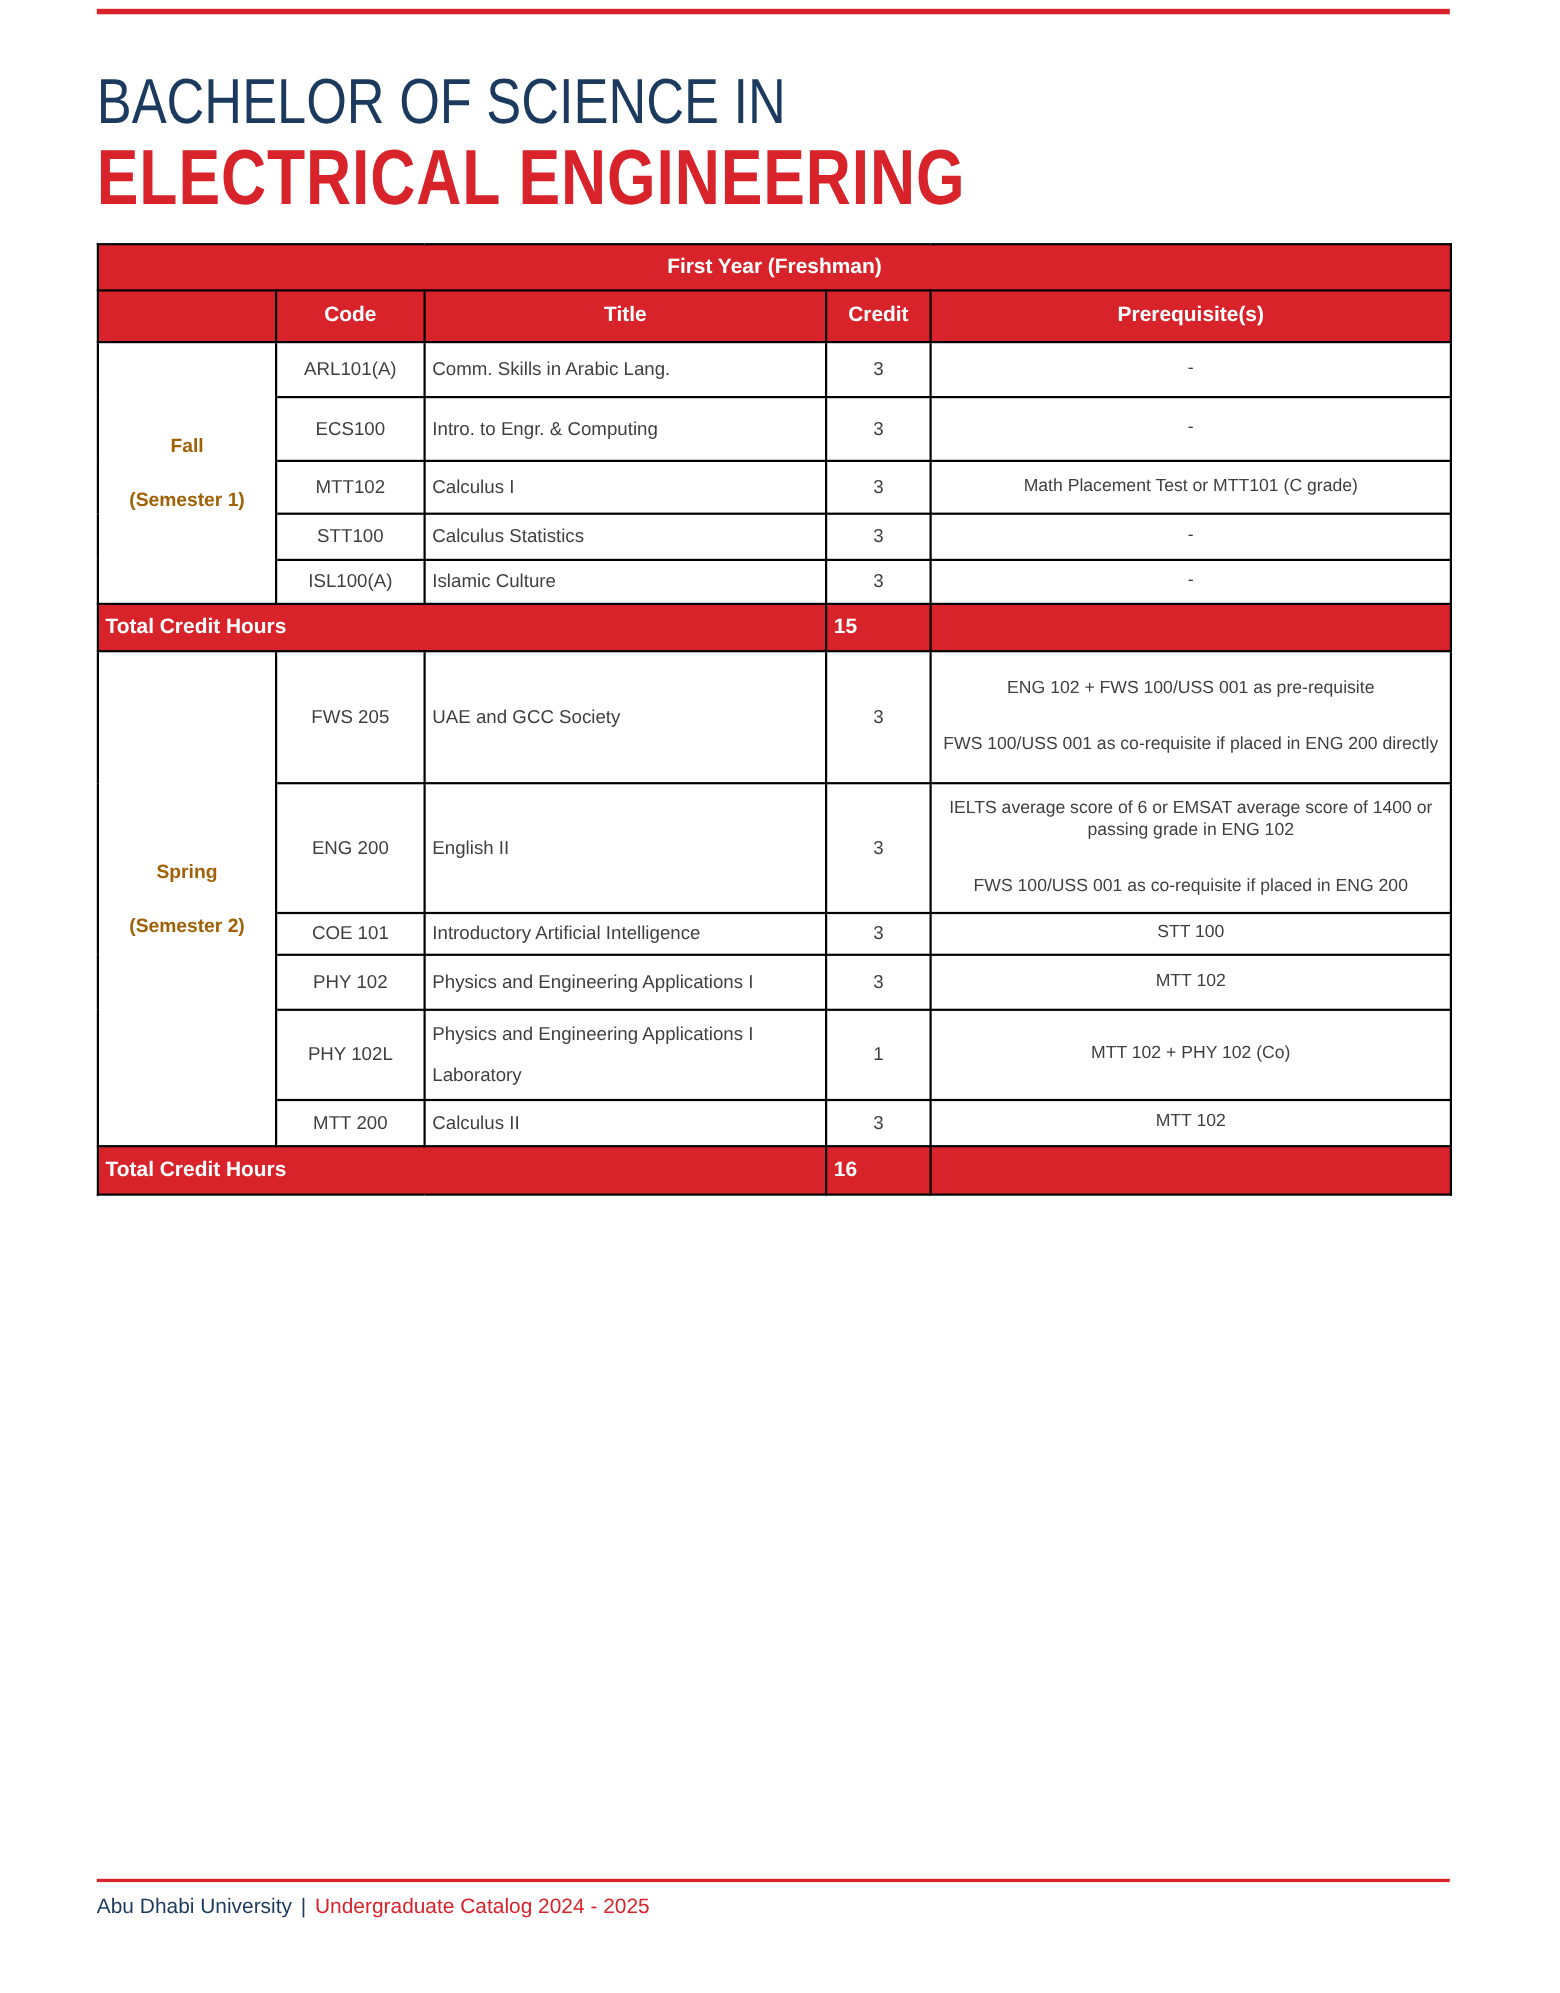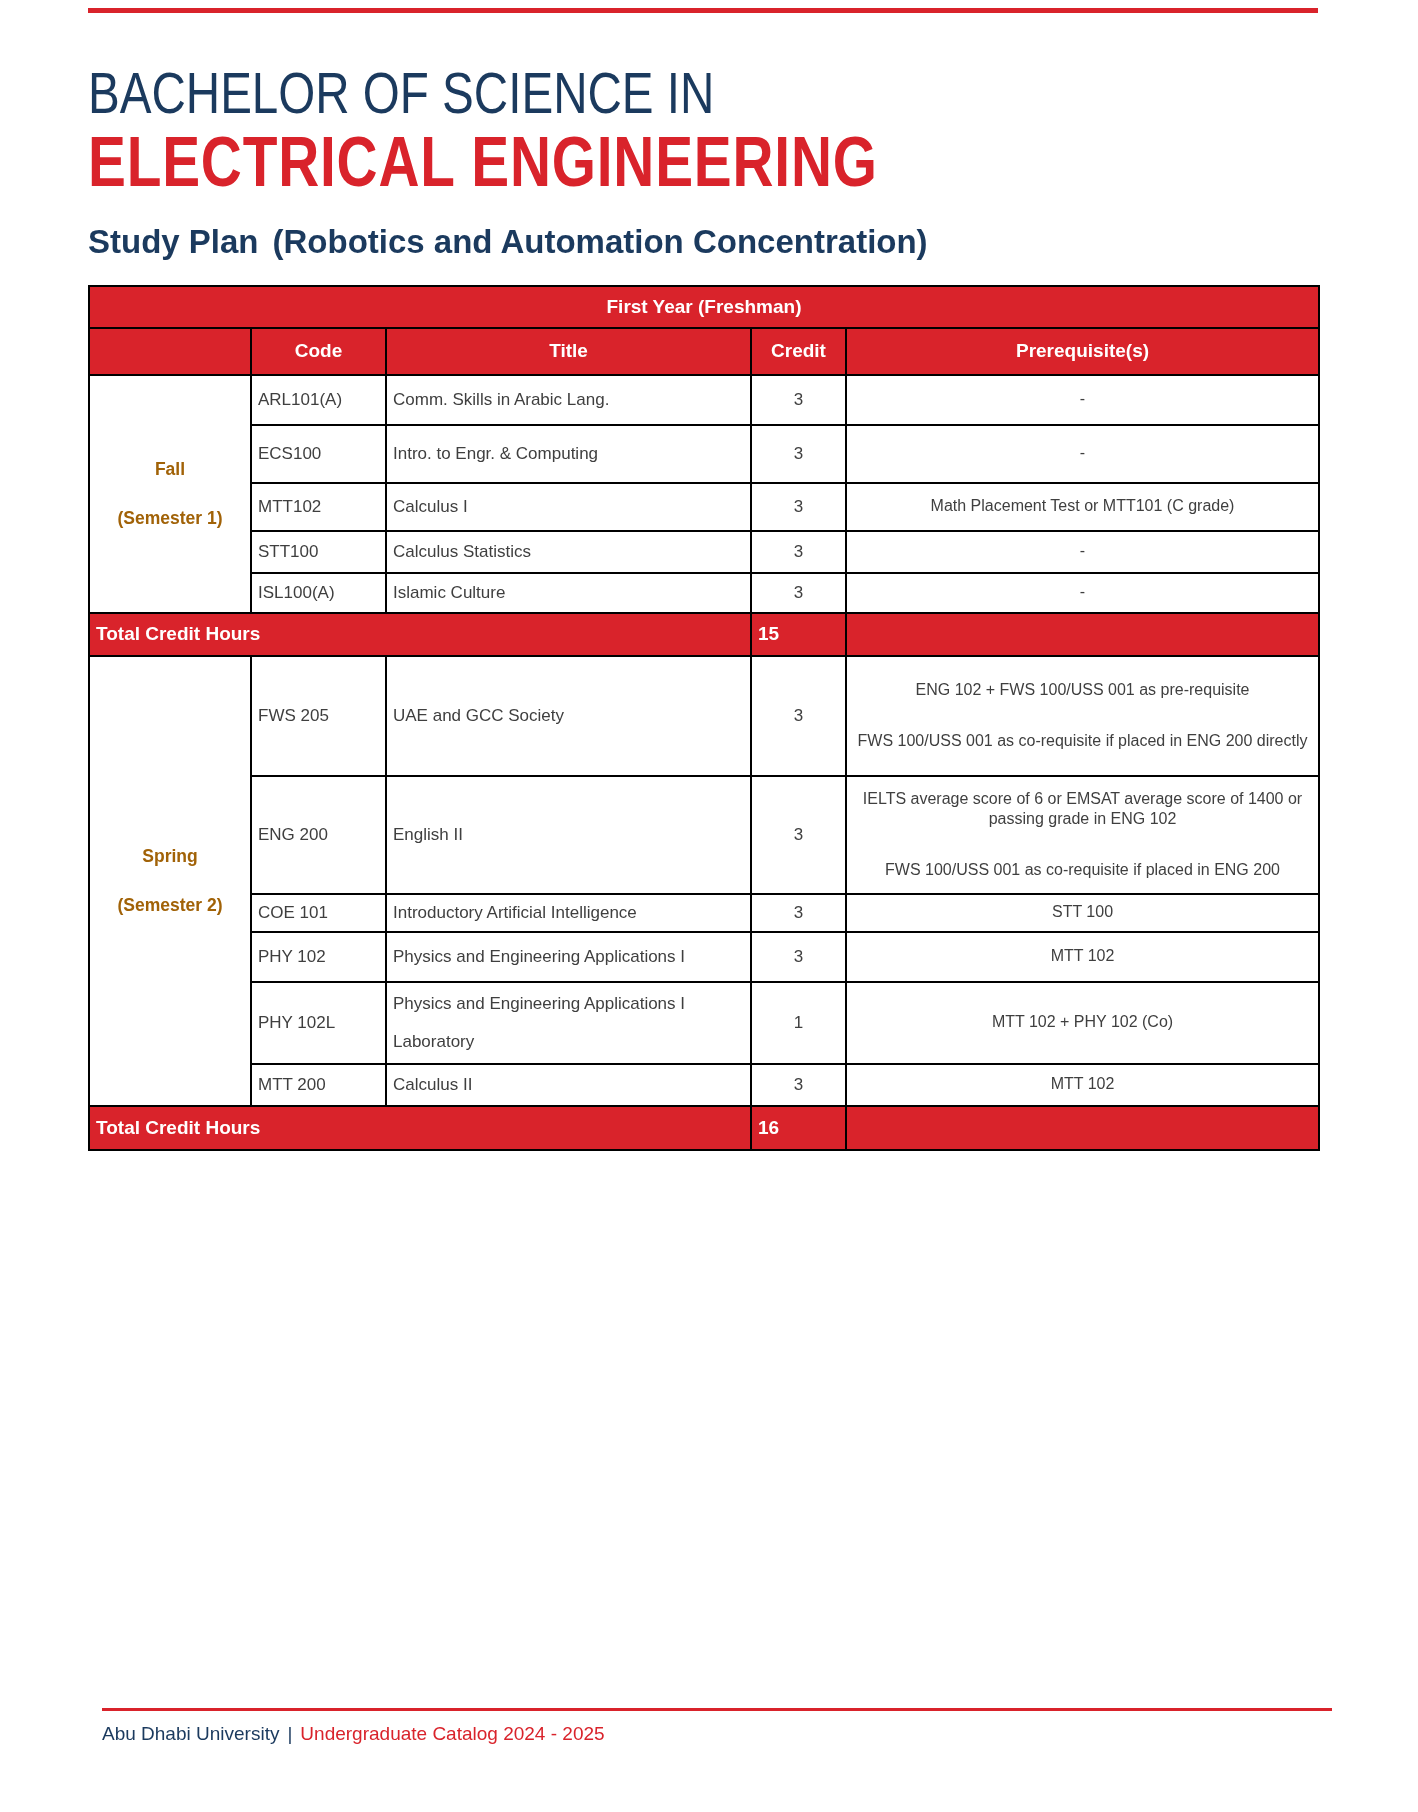--- a/index.html
+++ b/index.html
@@ -93,60 +93,56 @@
   }
   td { color: var(--body-text); font-size: 17px; }
   .sem-cell {
     text-align: center;
     font-weight: 700;
     color: #a16207;
     font-size: 17.5px;
     background: #ffffff;
   }
   .sem-line + .sem-line { margin-top: 28px; }
-  .code-cell { }
+  .code-cell { text-align: center; }
   .title-cell { text-align: left; padding-left: 14px; padding-right: 8px; }
   .title-line + .title-line { margin-top: 18px; }
   .credit-cell { text-align: center; }
   .prereq-cell { text-align: center; font-size: 16px; padding: 8px 12px; line-height: 1.3; }
   .prereq-p + .prereq-p { margin-top: 30px; }
   .total-row td {
     background: var(--accent-red);
     color: #ffffff;
     font-weight: 700;
     font-size: 19px;
     text-align: left;
   }
   .footer {
     position: absolute;
     left: 88px;
     top: 1708px;
     width: 1230px;
-    margin-left: 14px;
   }
   .footer-rule { height: 3px; background: var(--accent-red); }
   .footer-text { margin-top: 12px; font-size: 19px; white-space: nowrap; }
   .footer-text .navy { color: var(--navy); }
   .footer-text .sep { margin: 0 8px; }
   .footer-text .red { color: var(--accent-red); }
 </style>
 </head>
 <body>
 
 <div class="page">
   <div class="content">
 
     <div class="top-rule"></div>
 
     <div class="degree-line1">BACHELOR OF SCIENCE IN</div>
     <div class="degree-line2">ELECTRICAL ENGINEERING</div>
 
-    <div class="study-plan">
-      <span>Study Plan</span><span class="concentration">(Robotics and Automation Concentration)</span>
-    </div>
 
     <table class="plan">
       <colgroup>
         <col style="width:162px">
         <col style="width:135px">
         <col style="width:365px">
         <col style="width:95px">
         <col style="width:473px">
       </colgroup>
       <thead>

